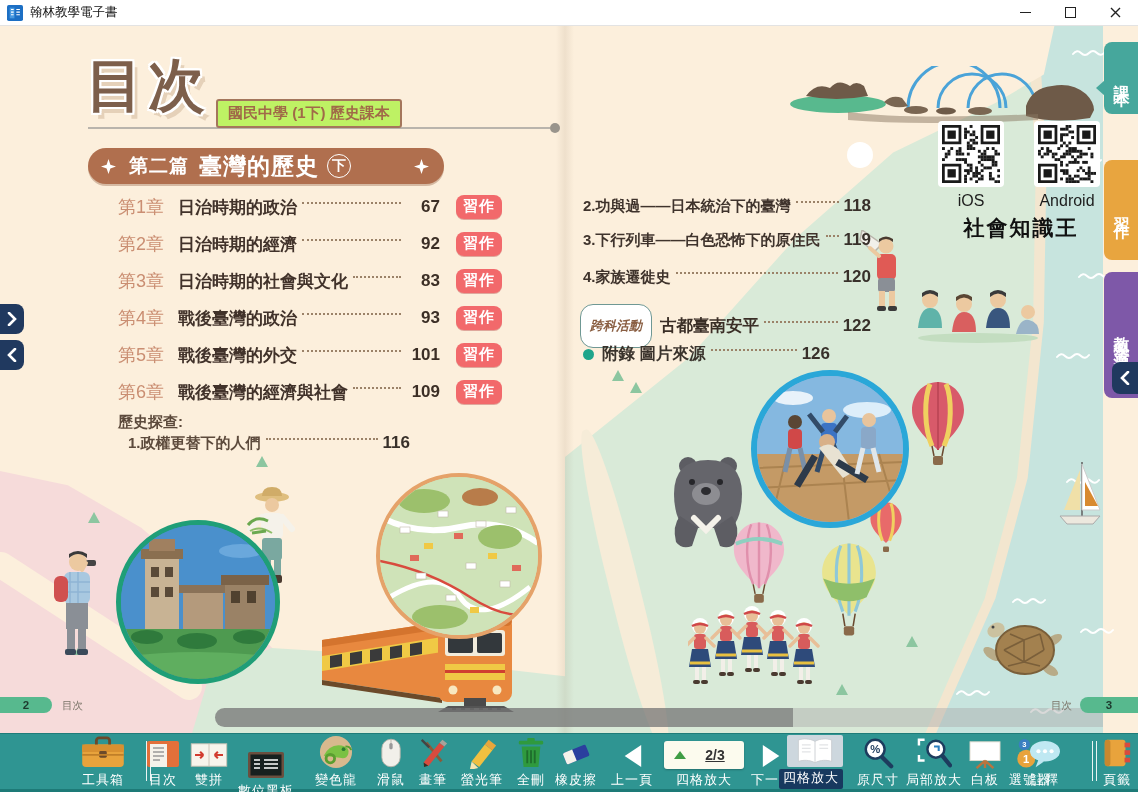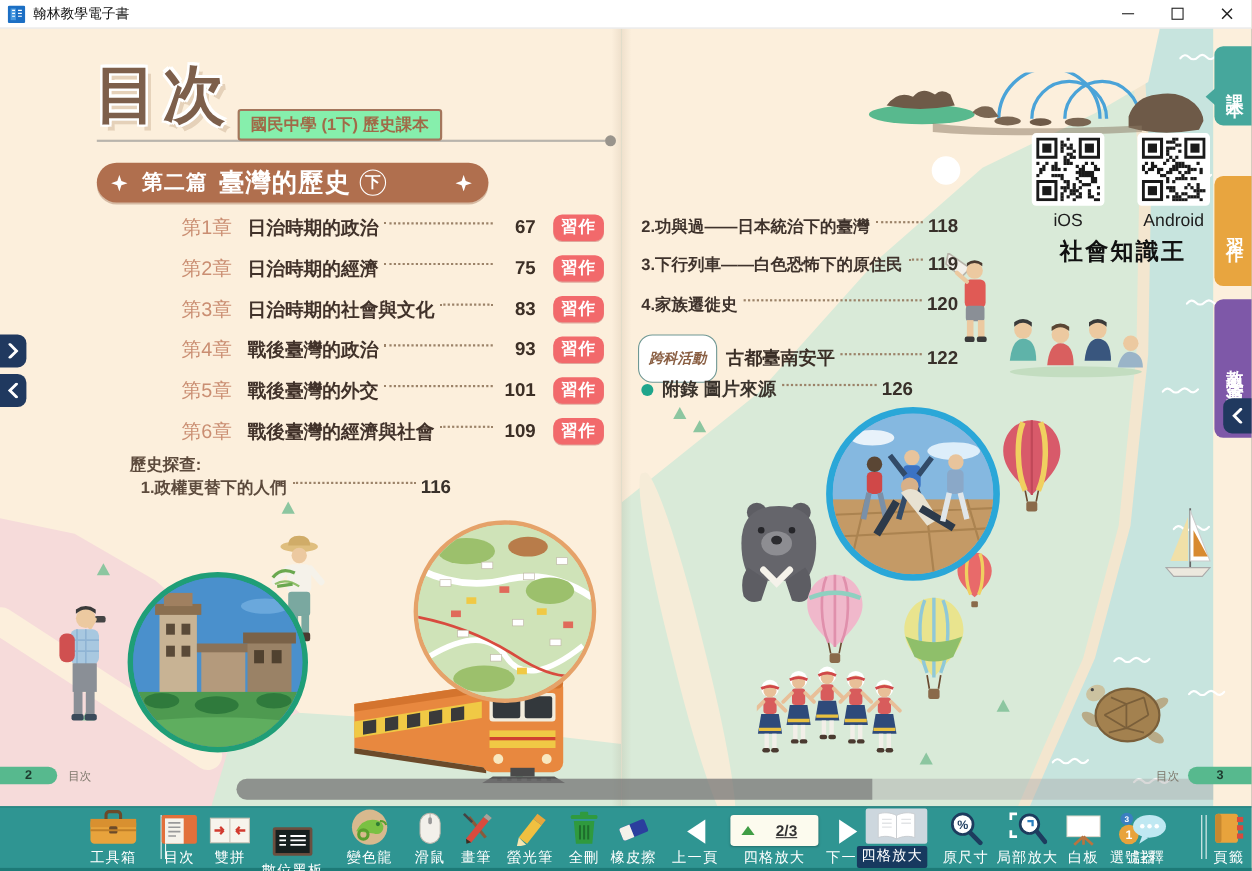--- a/index.html
+++ b/index.html
@@ -25,32 +25,32 @@
   .sea{position:absolute;inset:0;background:#c7e4de;clip-path:polygon(88% 0,100% 0,100% 100%,69% 100%,73% 93%,80% 81%,86% 64%,89% 42%,89.5% 20%);}
   .cream-top{position:absolute;inset:0;background:#fcefdc;clip-path:polygon(0 0,91% 0,89% 7%,80% 11%,61% 18%,43% 30%,23% 47%,0 61%);}
   .cream-path-r{position:absolute;left:45px;top:400px;width:30px;height:330px;background:#f6ecd8;border-radius:45%;transform:rotate(-14deg);}
   .fold{position:absolute;left:556px;top:25px;width:18px;height:708px;background:linear-gradient(90deg,rgba(120,90,60,0) 0%,rgba(120,90,60,.10) 50%,rgba(120,90,60,0) 100%);z-index:5;}
   .tree{position:absolute;width:0;height:0;border-left:6px solid transparent;border-right:6px solid transparent;border-bottom:11px solid #8cc6a0;}
   .sun{position:absolute;left:847px;top:142px;width:26px;height:26px;border-radius:50%;background:#fff;}
 
   
   .toc-logo{position:absolute;left:86px;top:48px;font-size:57px;font-weight:900;color:#7d5f4b;letter-spacing:5px;z-index:10;
     text-shadow:2px 0 0 #fff,-2px 0 0 #fff,0 2px 0 #fff,0 -2px 0 #fff,2px 2px 0 #fff,-2px -2px 0 #fff,2px -2px 0 #fff,-2px 2px 0 #fff,5px 6px 0 rgba(205,180,150,.5);}
-  .subtitle-box{position:absolute;left:216px;top:99px;padding:3px 10px;background:#86efac;border:2px solid #a4765c;border-radius:3px;color:#a06a48;font-size:15px;font-weight:700;z-index:10;}
+  .subtitle-box{position:absolute;left:216px;top:99px;padding:3px 10px;background:#bef264;border:2px solid #a4765c;border-radius:3px;color:#a06a48;font-size:15px;font-weight:700;z-index:10;}
   .rule{position:absolute;left:88px;top:127px;width:462px;height:2px;background:#b9b4ac;z-index:9;}
   .rule-dot{position:absolute;left:550px;top:123px;width:10px;height:10px;border-radius:50%;background:#99948c;z-index:9;}
 
   .banner{position:absolute;left:88px;top:148px;width:356px;height:36px;background:#b06f4e;border-radius:19px;display:flex;align-items:center;color:#fff;z-index:10;box-shadow:0 2px 0 rgba(140,85,55,.35);}
   .banner .star{width:15px;height:15px;margin:0 13px;flex:0 0 auto;}
   .banner .part{font-size:19px;font-weight:600;margin-right:10px;letter-spacing:1px;}
   .banner .btitle{font-size:23px;font-weight:800;letter-spacing:1px;}
   .vol-badge{width:22px;height:22px;border:1.6px solid #fff;border-radius:50%;font-size:14px;font-weight:700;display:flex;align-items:center;justify-content:center;margin-left:8px;}
   .banner .star:last-child{margin-left:auto;margin-right:15px;}
 
-  .ch-row{position:absolute;left:118px;width:384px;height:30px;display:flex;align-items:center;z-index:10;margin-left:47px;}
+  .ch-row{position:absolute;left:118px;width:384px;height:30px;display:flex;align-items:center;z-index:10;}
   .ch-num{width:60px;color:#ca8e72;font-size:18px;flex:0 0 auto;}
   .ch-title{color:#41322a;font-size:17px;font-weight:700;white-space:nowrap;}
   .leader{flex:1;border-bottom:2.2px dotted #9b8268;margin:0 5px;transform:translateY(-4px);min-width:12px;}
   .ch-page{color:#3c2f26;font-size:17px;font-weight:600;width:34px;text-align:right;flex:0 0 auto;}
   .hw-badge{margin-left:16px;background:#f2696b;color:#fff;font-size:15px;font-weight:700;padding:2px 7px 3px;border-radius:8px;letter-spacing:1px;flex:0 0 auto;box-shadow:0 1px 0 rgba(180,60,60,.4);cursor:pointer;}
 
   .explore-h{position:absolute;left:118px;top:413px;font-size:15px;color:#5c4a3c;font-weight:600;z-index:10;}
   .explore-row{position:absolute;left:128px;top:433px;width:282px;display:flex;align-items:center;z-index:10;}
   .explore-row .lbl{font-size:15px;color:#5c4a3c;font-weight:600;white-space:nowrap;}
   .explore-row .pg,.r-row .pg{font-size:17px;font-weight:700;color:#38302a;flex:0 0 auto;}
@@ -199,21 +199,21 @@
     <span class="ch-num">第1章</span>
     <span class="ch-title">日治時期的政治</span>
     <span class="leader"></span>
     <span class="ch-page">67</span>
     <span class="hw-badge">習作</span>
   </div>
   <div class="ch-row" style="top:229px;">
     <span class="ch-num">第2章</span>
     <span class="ch-title">日治時期的經濟</span>
     <span class="leader"></span>
-    <span class="ch-page">75</span>
+    <span class="ch-page">92</span>
     <span class="hw-badge">習作</span>
   </div>
   <div class="ch-row" style="top:266px;">
     <span class="ch-num">第3章</span>
     <span class="ch-title">日治時期的社會與文化</span>
     <span class="leader"></span>
     <span class="ch-page">83</span>
     <span class="hw-badge">習作</span>
   </div>
   <div class="ch-row" style="top:303px;">

